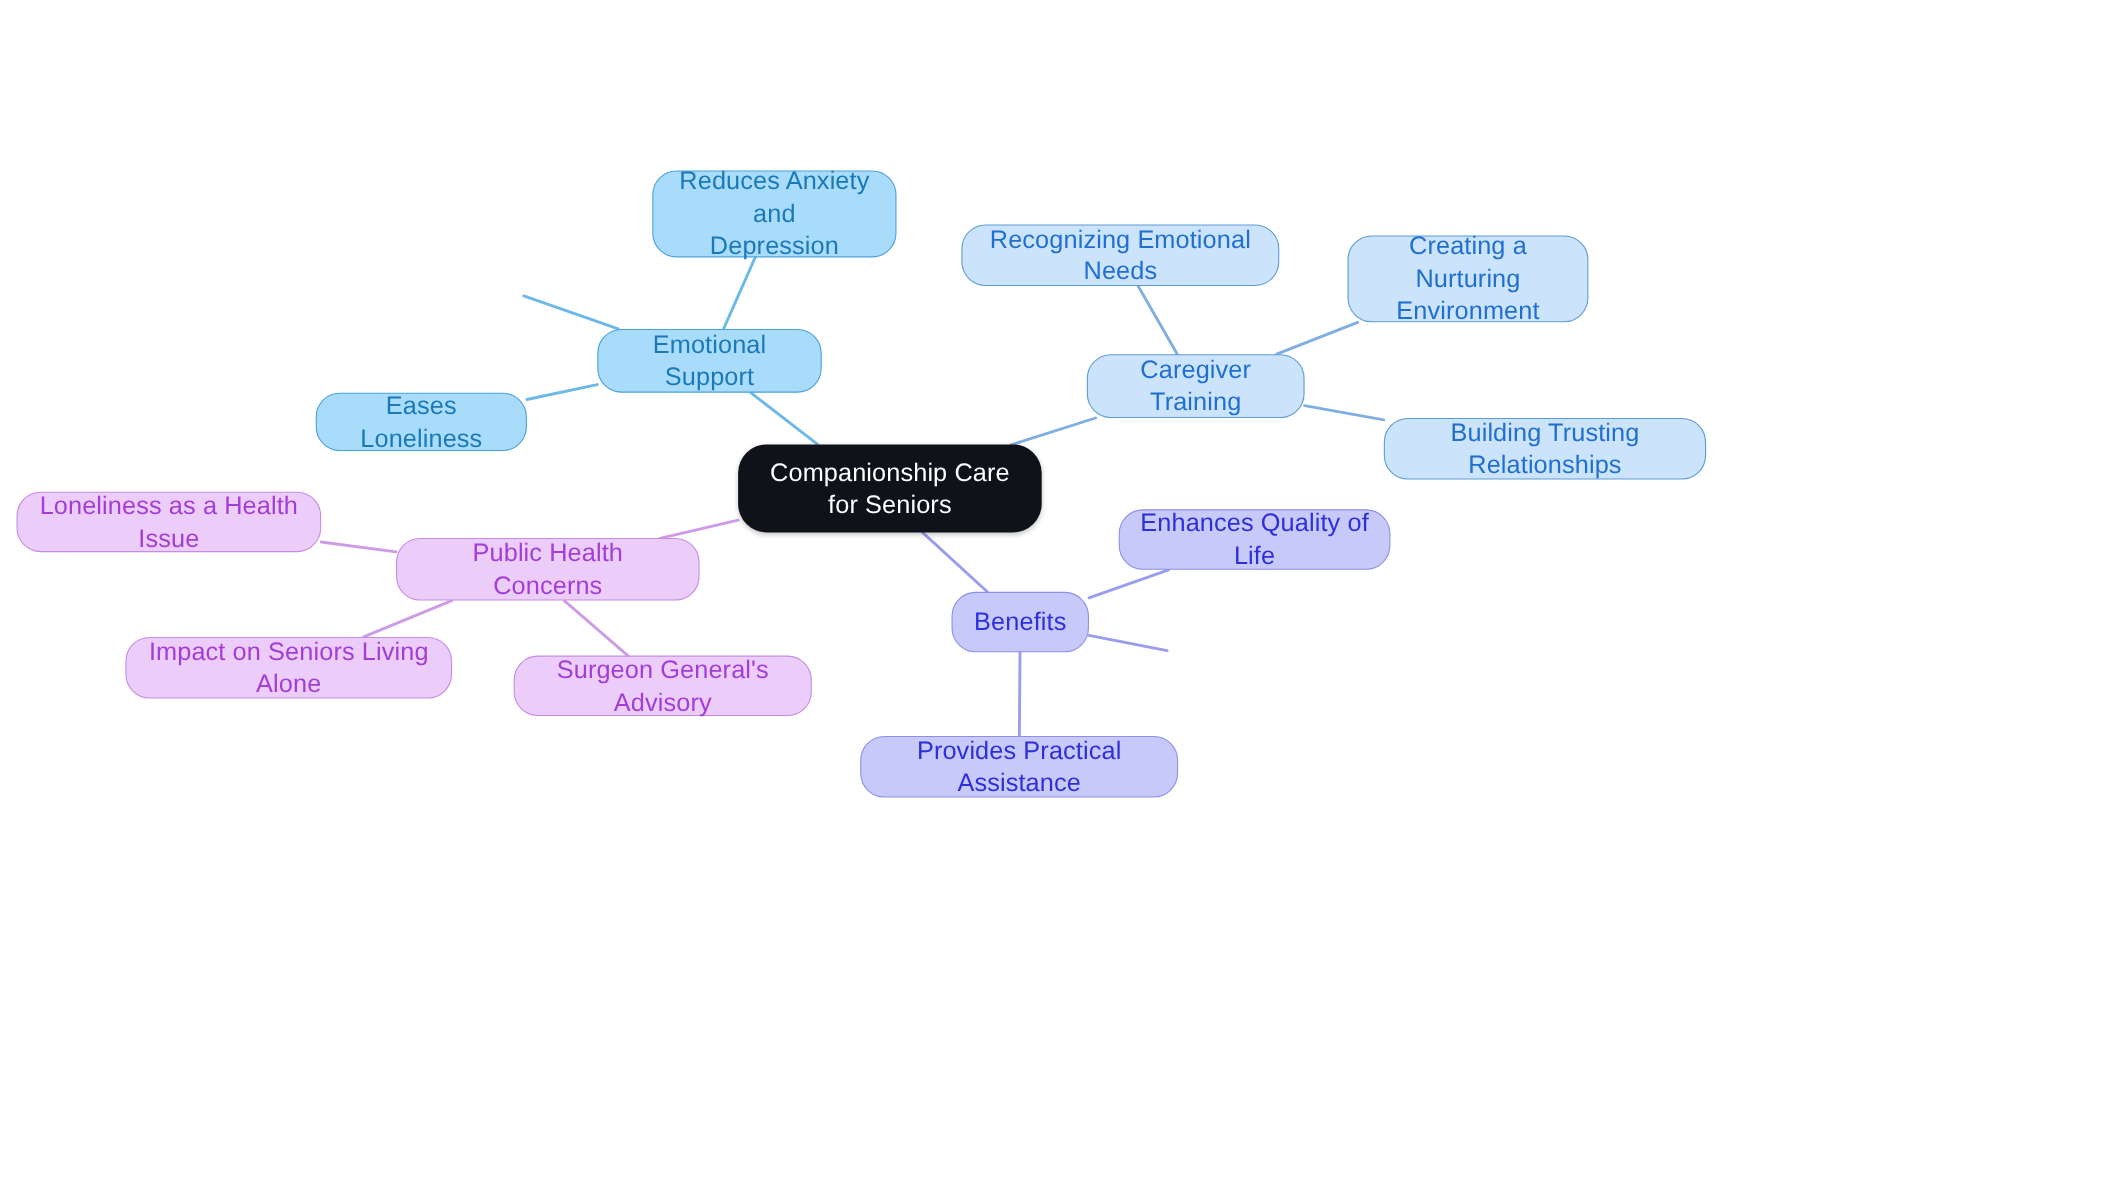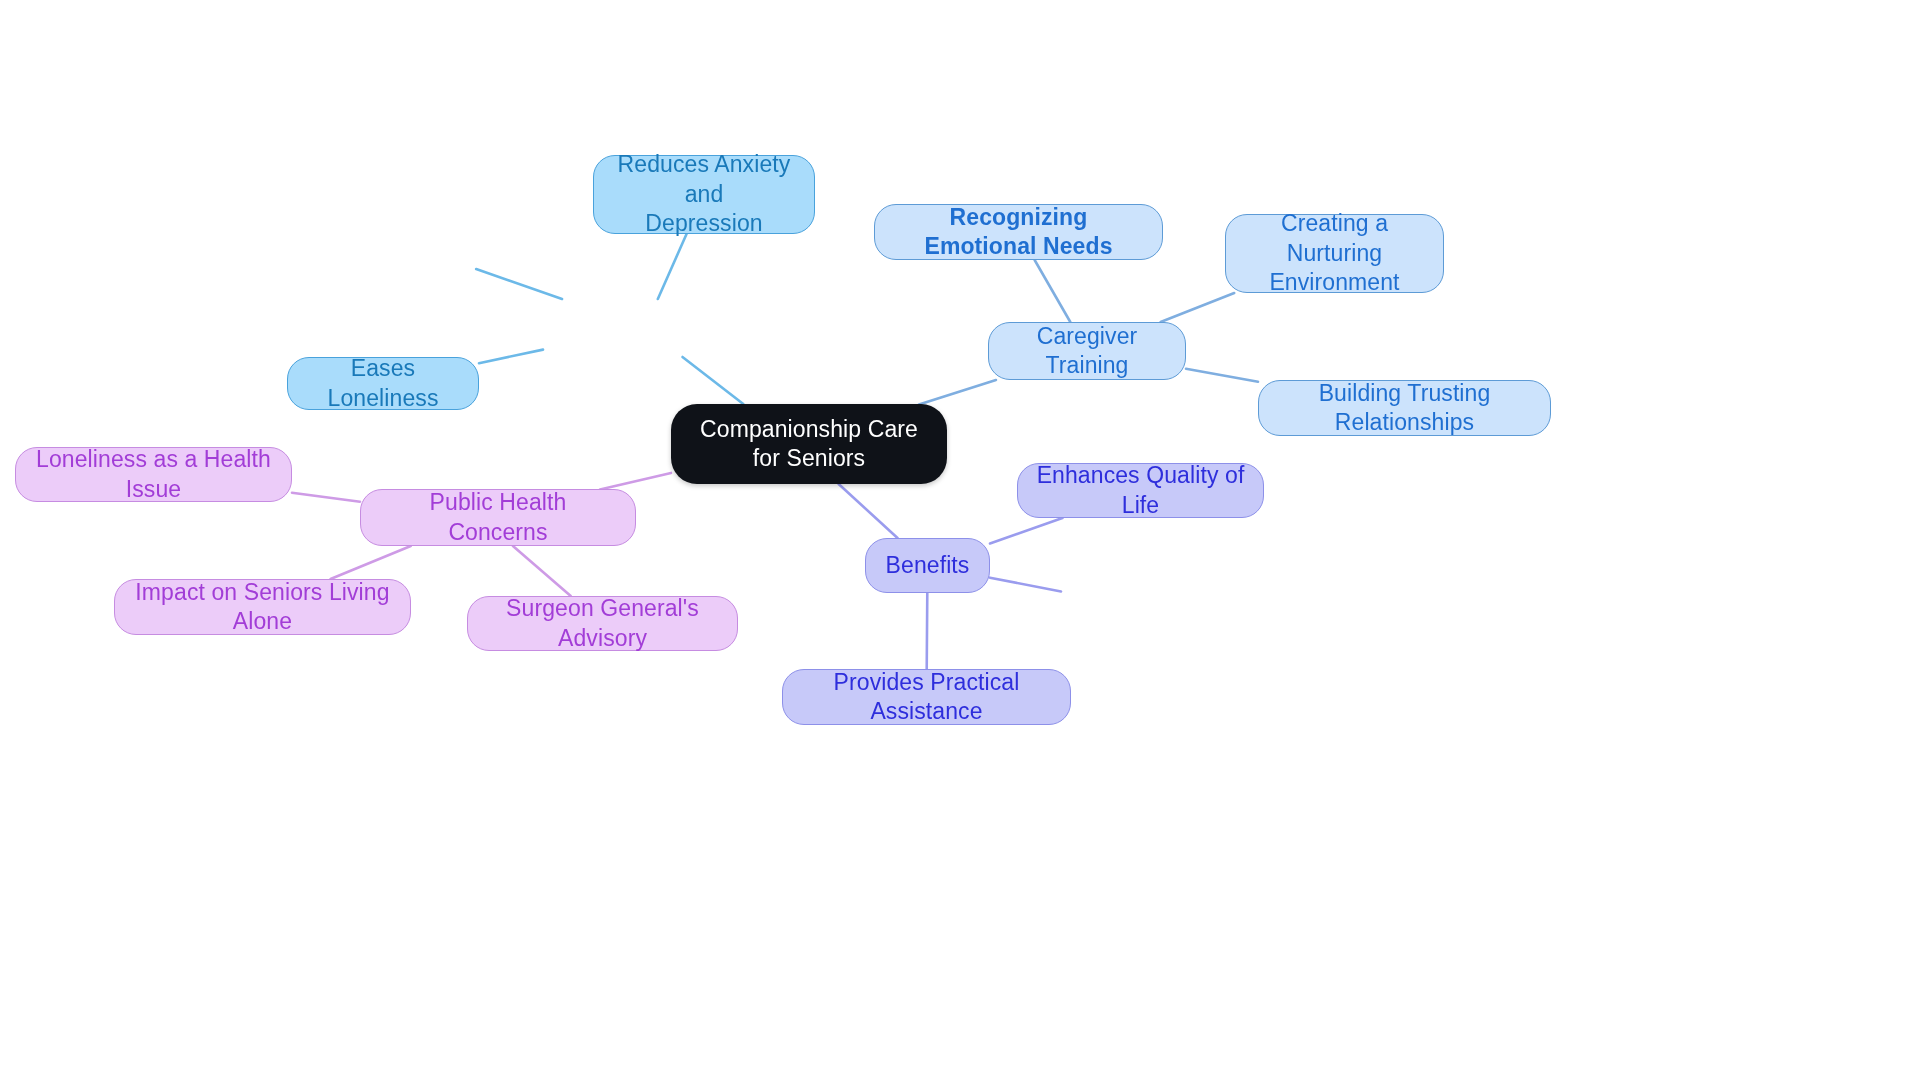--- a/index.html
+++ b/index.html
@@ -70,25 +70,26 @@
       <line x1="1160.6153846153845" y1="322" x2="1234.2307692307693" y2="293" stroke="#7FAEE0" stroke-width="2.6" stroke-linecap="round"></line>
       <line x1="1186" y1="368.7732283464567" x2="1258" y2="381.6992125984252" stroke="#7FAEE0" stroke-width="2.6" stroke-linecap="round"></line>
       <line x1="990" y1="543.4929577464789" x2="1062.4" y2="518" stroke="#9A9CEE" stroke-width="2.6" stroke-linecap="round"></line>
       <line x1="990" y1="577.6783088235294" x2="1061" y2="591.5128676470588" stroke="#9A9CEE" stroke-width="2.6" stroke-linecap="round"></line>
       <line x1="927.2908745247148" y1="593" x2="926.712927756654" y2="669" stroke="#9A9CEE" stroke-width="2.6" stroke-linecap="round"></line>
       <line x1="360" y1="501.6960183767228" x2="292" y2="492.7404287901991" stroke="#CE9BE6" stroke-width="2.6" stroke-linecap="round"></line>
       <line x1="410.74022346368713" y1="546" x2="330.5446927374302" y2="579" stroke="#CE9BE6" stroke-width="2.6" stroke-linecap="round"></line>
       <line x1="512.936320754717" y1="546" x2="570.7193396226415" y2="596" stroke="#CE9BE6" stroke-width="2.6" stroke-linecap="round"></line>
     </svg>
 <div class="node node-root" style="left: 671px; top: 404px; width: 276px; height: 80px; background: rgb(15, 18, 24); color: rgb(255, 255, 255);">Companionship Care for Seniors</div>
+    <div class="node node-branch" style="left: 543px; top: 299px; width: 204px; height: 58px; background: rgb(169, 220, 251); color: rgb(25, 121, 185); border-color: rgb(73, 162, 220);">Emotional Support</div>
     <div class="node node-leaf" style="left: 593px; top: 155px; width: 222px; height: 79px; background: rgb(169, 220, 251); color: rgb(25, 121, 185); border-color: rgb(73, 162, 220);">Reduces Anxiety and
 Depression</div>
     <div class="node node-leaf" style="left: 287px; top: 357px; width: 192px; height: 53px; background: rgb(169, 220, 251); color: rgb(25, 121, 185); border-color: rgb(73, 162, 220);">Eases Loneliness</div>
     <div class="node node-branch" style="left: 988px; top: 322px; width: 198px; height: 58px; background: rgb(204, 227, 252); color: rgb(31, 111, 209); border-color: rgb(93, 155, 214);">Caregiver Training</div>
-    <div class="node node-leaf" style="left: 874px; top: 204px; width: 289px; height: 56px; background: rgb(204, 227, 252); color: rgb(31, 111, 209); border-color: rgb(93, 155, 214); font-weight: bold;">Recognizing Emotional Needs</div>
+    <div class="node node-leaf" style="left: 874px; top: 204px; width: 289px; height: 56px; background: rgb(204, 227, 252); color: rgb(31, 111, 209); border-color: rgb(93, 155, 214);">Recognizing Emotional Needs</div>
     <div class="node node-leaf" style="left: 1258px; top: 380px; width: 293px; height: 56px; background: rgb(204, 227, 252); color: rgb(31, 111, 209); border-color: rgb(93, 155, 214);">Building Trusting Relationships</div>
     <div class="node node-leaf" style="left: 1225px; top: 214px; width: 219px; height: 79px; background: rgb(204, 227, 252); color: rgb(31, 111, 209); border-color: rgb(93, 155, 214);">Creating a Nurturing
 Environment</div>
     <div class="node node-branch" style="left: 865px; top: 538px; width: 125px; height: 55px; background: rgb(199, 201, 249); color: rgb(46, 46, 220); border-color: rgb(141, 144, 233);">Benefits</div>
     <div class="node node-leaf" style="left: 1017px; top: 463px; width: 247px; height: 55px; background: rgb(199, 201, 249); color: rgb(46, 46, 220); border-color: rgb(141, 144, 233);">Enhances Quality of Life</div>
     <div class="node node-leaf" style="left: 782px; top: 669px; width: 289px; height: 56px; background: rgb(199, 201, 249); color: rgb(46, 46, 220); border-color: rgb(141, 144, 233);">Provides Practical Assistance</div>
     <div class="node node-branch" style="left: 360px; top: 489px; width: 276px; height: 57px; background: rgb(236, 204, 249); color: rgb(162, 61, 215); border-color: rgb(198, 140, 225);">Public Health Concerns</div>
     <div class="node node-leaf" style="left: 15px; top: 447px; width: 277px; height: 55px; background: rgb(236, 204, 249); color: rgb(162, 61, 215); border-color: rgb(198, 140, 225);">Loneliness as a Health Issue</div>
     <div class="node node-leaf" style="left: 114px; top: 579px; width: 297px; height: 56px; background: rgb(236, 204, 249); color: rgb(162, 61, 215); border-color: rgb(198, 140, 225);">Impact on Seniors Living Alone</div>
     <div class="node node-leaf" style="left: 467px; top: 596px; width: 271px; height: 55px; background: rgb(236, 204, 249); color: rgb(162, 61, 215); border-color: rgb(198, 140, 225);">Surgeon General's Advisory</div>

